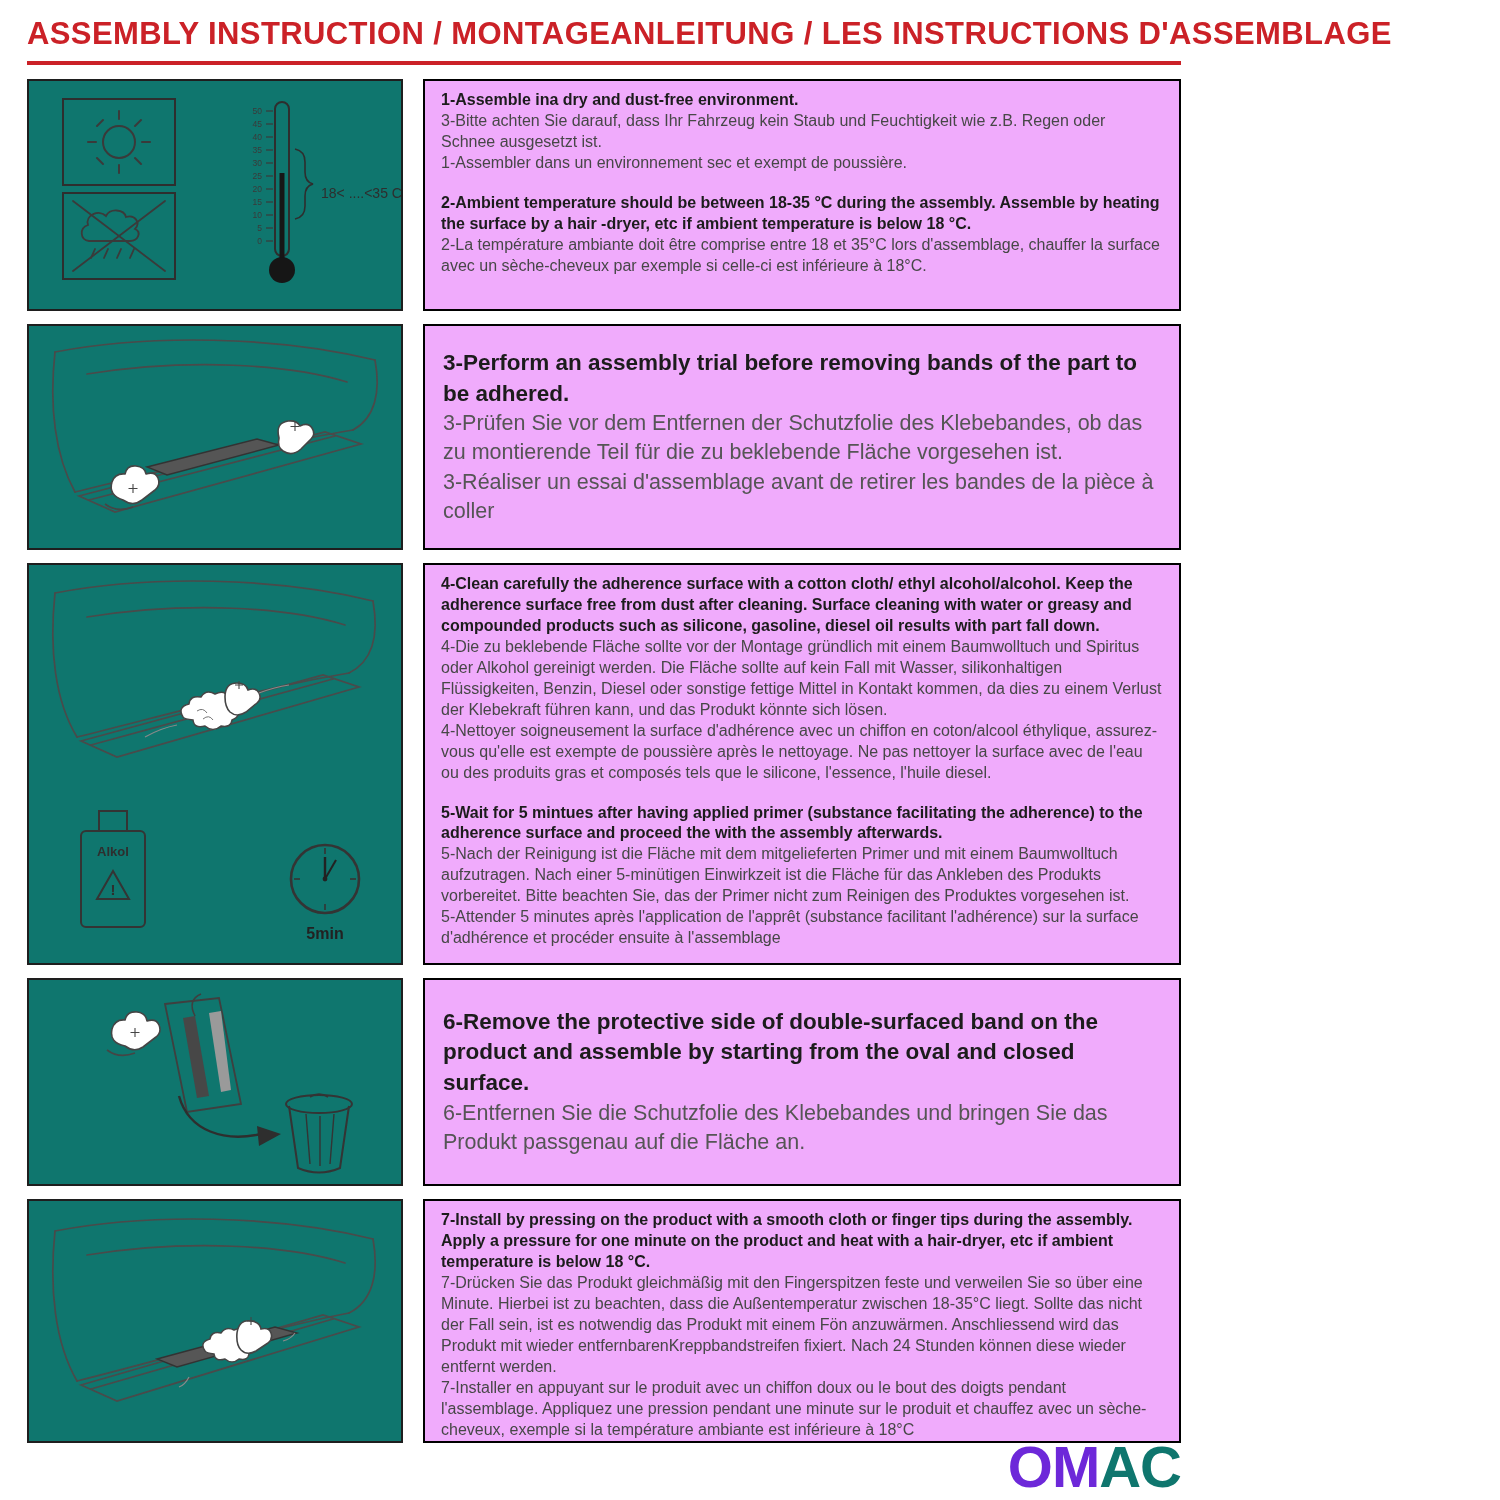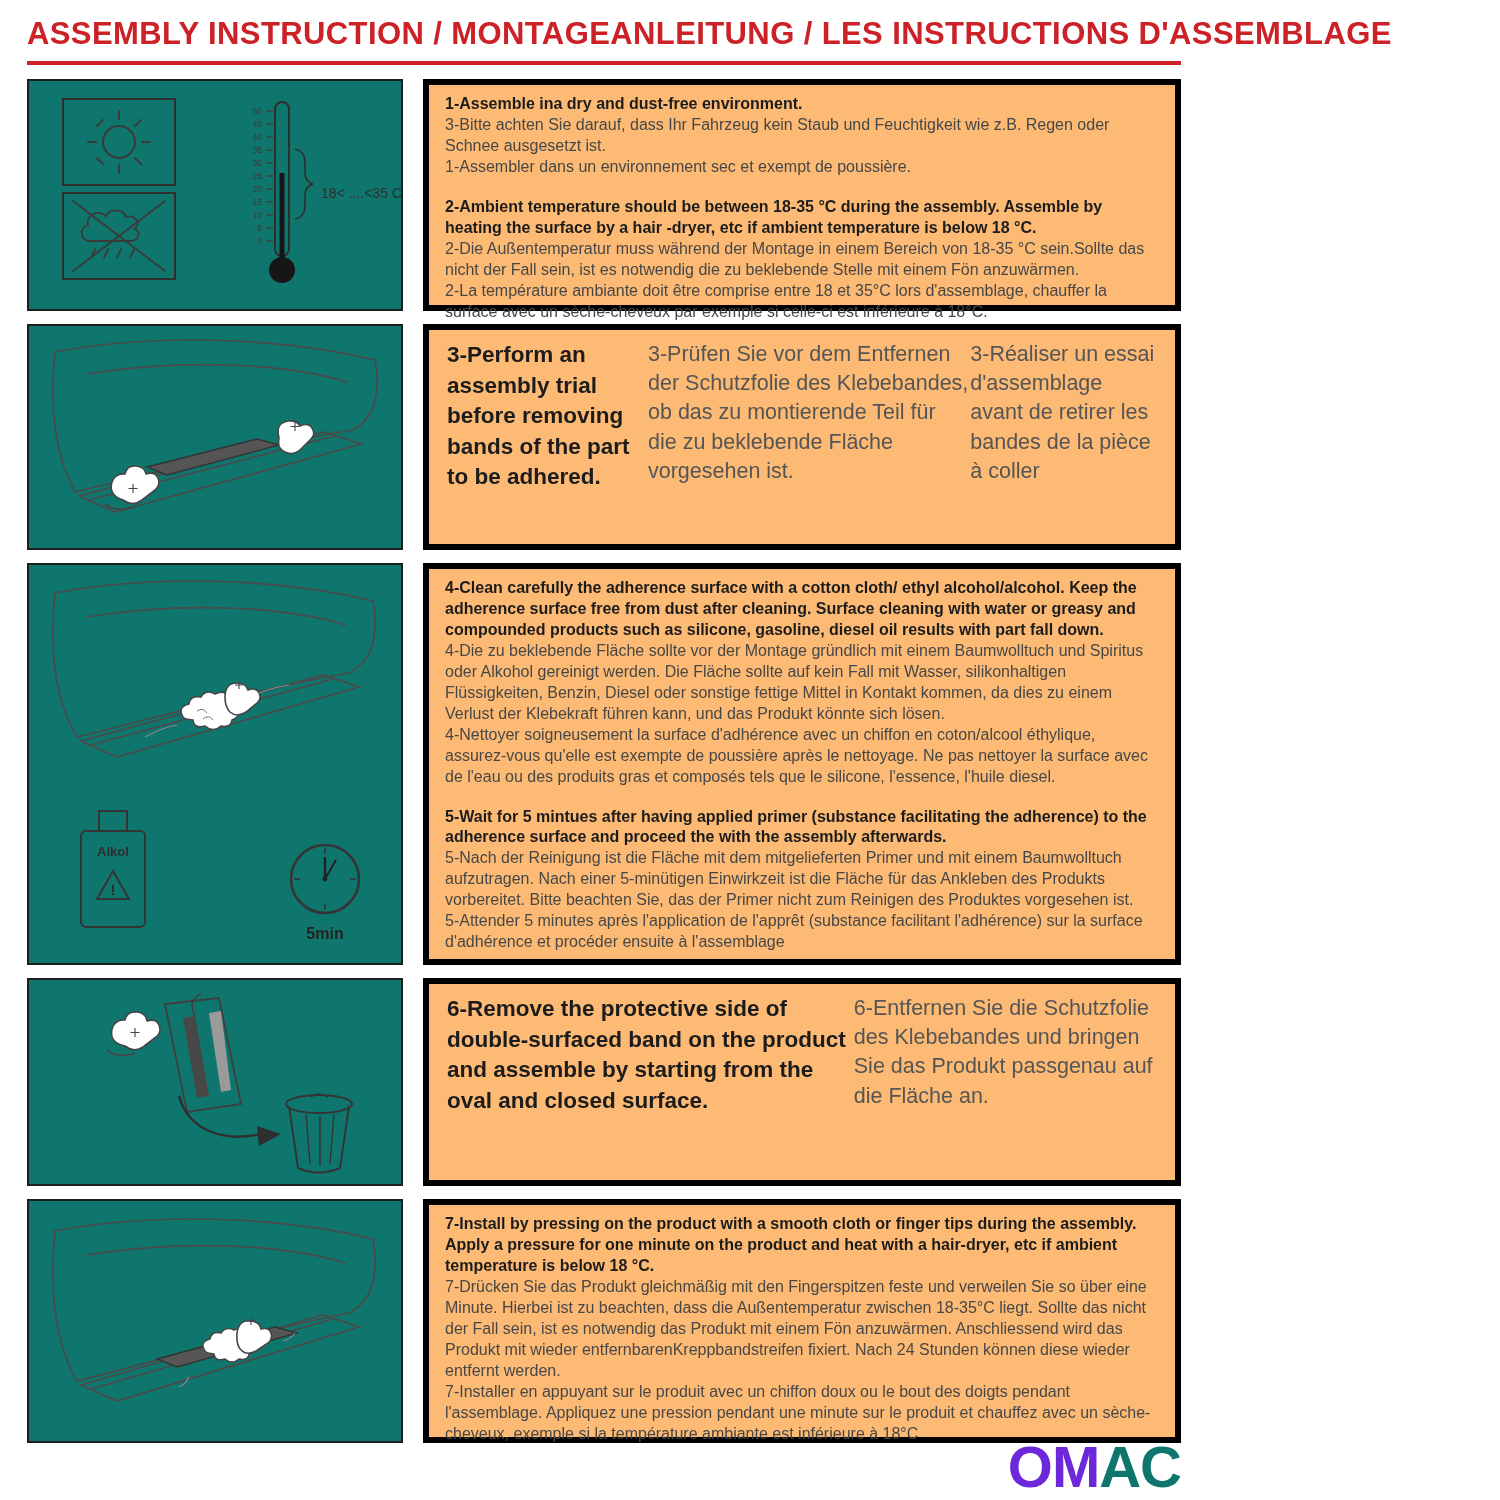--- a/index.html
+++ b/index.html
@@ -4,23 +4,23 @@
 <style>
   *{box-sizing:border-box;margin:0;padding:0}
   html,body{width:1500px;height:1500px;background:#fff}
   body{font-family:"Liberation Sans","DejaVu Sans",sans-serif;overflow:hidden}
   .page{position:relative;width:1208px;height:1500px;padding:16px 27px 0}
   .title{color:#cb2127;font-size:31px;font-weight:bold;letter-spacing:.4px;white-space:nowrap}
   .rule{height:4px;background:#cb2127;margin:9px 0 14px}
   .row{display:flex;gap:20px;margin-bottom:13px;align-items:stretch}
   .img-box{flex:0 0 376px;border:2px solid #1e1e1e;background:#0f766e;overflow:hidden}
   .img-box svg{display:block;width:100%;height:100%}
-  .text-box{flex:1;border:6px solid #000000;background:#fdba74}
+  .text-box{flex:1;border:2px solid #000000;background:#f0abfc}
   .pad-s{padding:9px 16px 6px}
-  .v-center{display:flex;flex-direction:row;justify-content:center;padding:10px 18px}
+  .v-center{display:flex;flex-direction:column;justify-content:center;padding:10px 18px}
   .t-s{font-size:16px;line-height:1.31;color:#474747}
   .t-s .b{font-weight:bold;color:#1c1c1c}
   .t-l{font-size:21.5px;line-height:1.36;color:#555}
   .t-l .b{font-weight:bold;color:#1c1c1c;font-size:22.5px}
   .gap{height:19px}
   .r1{height:232px}.r2{height:226px}.r3{height:402px}.r4{height:208px}.r5{height:244px}
   .logo{position:absolute;right:27px;bottom:4px;font-size:58px;font-weight:bold;letter-spacing:-1px;line-height:1}
   .logo .lg-b{color:#6d28d9}
   .logo .lg-r{color:#0f766e}
   svg text{font-family:"Liberation Sans","DejaVu Sans",sans-serif}
@@ -95,21 +95,20 @@
           <text x="292" y="117" font-size="14" fill="#2e2e2e">18&lt; ....&lt;35 C</text>
         </g>
       </svg>
     </div>
     <div class="text-box pad-s t-s">
       <p class="b">1-Assemble ina dry and dust-free environment.</p>
       <p>3-Bitte achten Sie darauf, dass Ihr Fahrzeug kein Staub und Feuchtigkeit wie z.B. Regen oder Schnee ausgesetzt ist.</p>
       <p>1-Assembler dans un environnement sec et exempt de poussière.</p>
       <div class="gap"></div>
       <p class="b">2-Ambient temperature should be between 18-35 °C  during the assembly. Assemble by heating the surface by a hair -dryer, etc if ambient temperature is below 18 °C.</p>
-      <p>2-Die Außentemperatur muss während der Montage in einem Bereich von 18-35 °C  sein.Sollte das nicht der Fall sein, ist es notwendig die zu beklebende Stelle mit einem Fön anzuwärmen.</p>
       <p>2-La température ambiante doit être comprise entre 18 et 35°C lors d'assemblage, chauffer la surface avec un sèche-cheveux par exemple si celle-ci est inférieure à 18°C.</p>
     </div>
   </div>
 
   <div class="row r2">
     <div class="img-box">
       <svg viewBox="0 0 372 222">
         <g fill="none" stroke="#4a4a4a" stroke-width="1.7" stroke-linecap="round">
           <path d="M26,26 C120,8 248,10 346,34"></path>
           <path d="M26,26 C20,80 26,130 46,166"></path>

